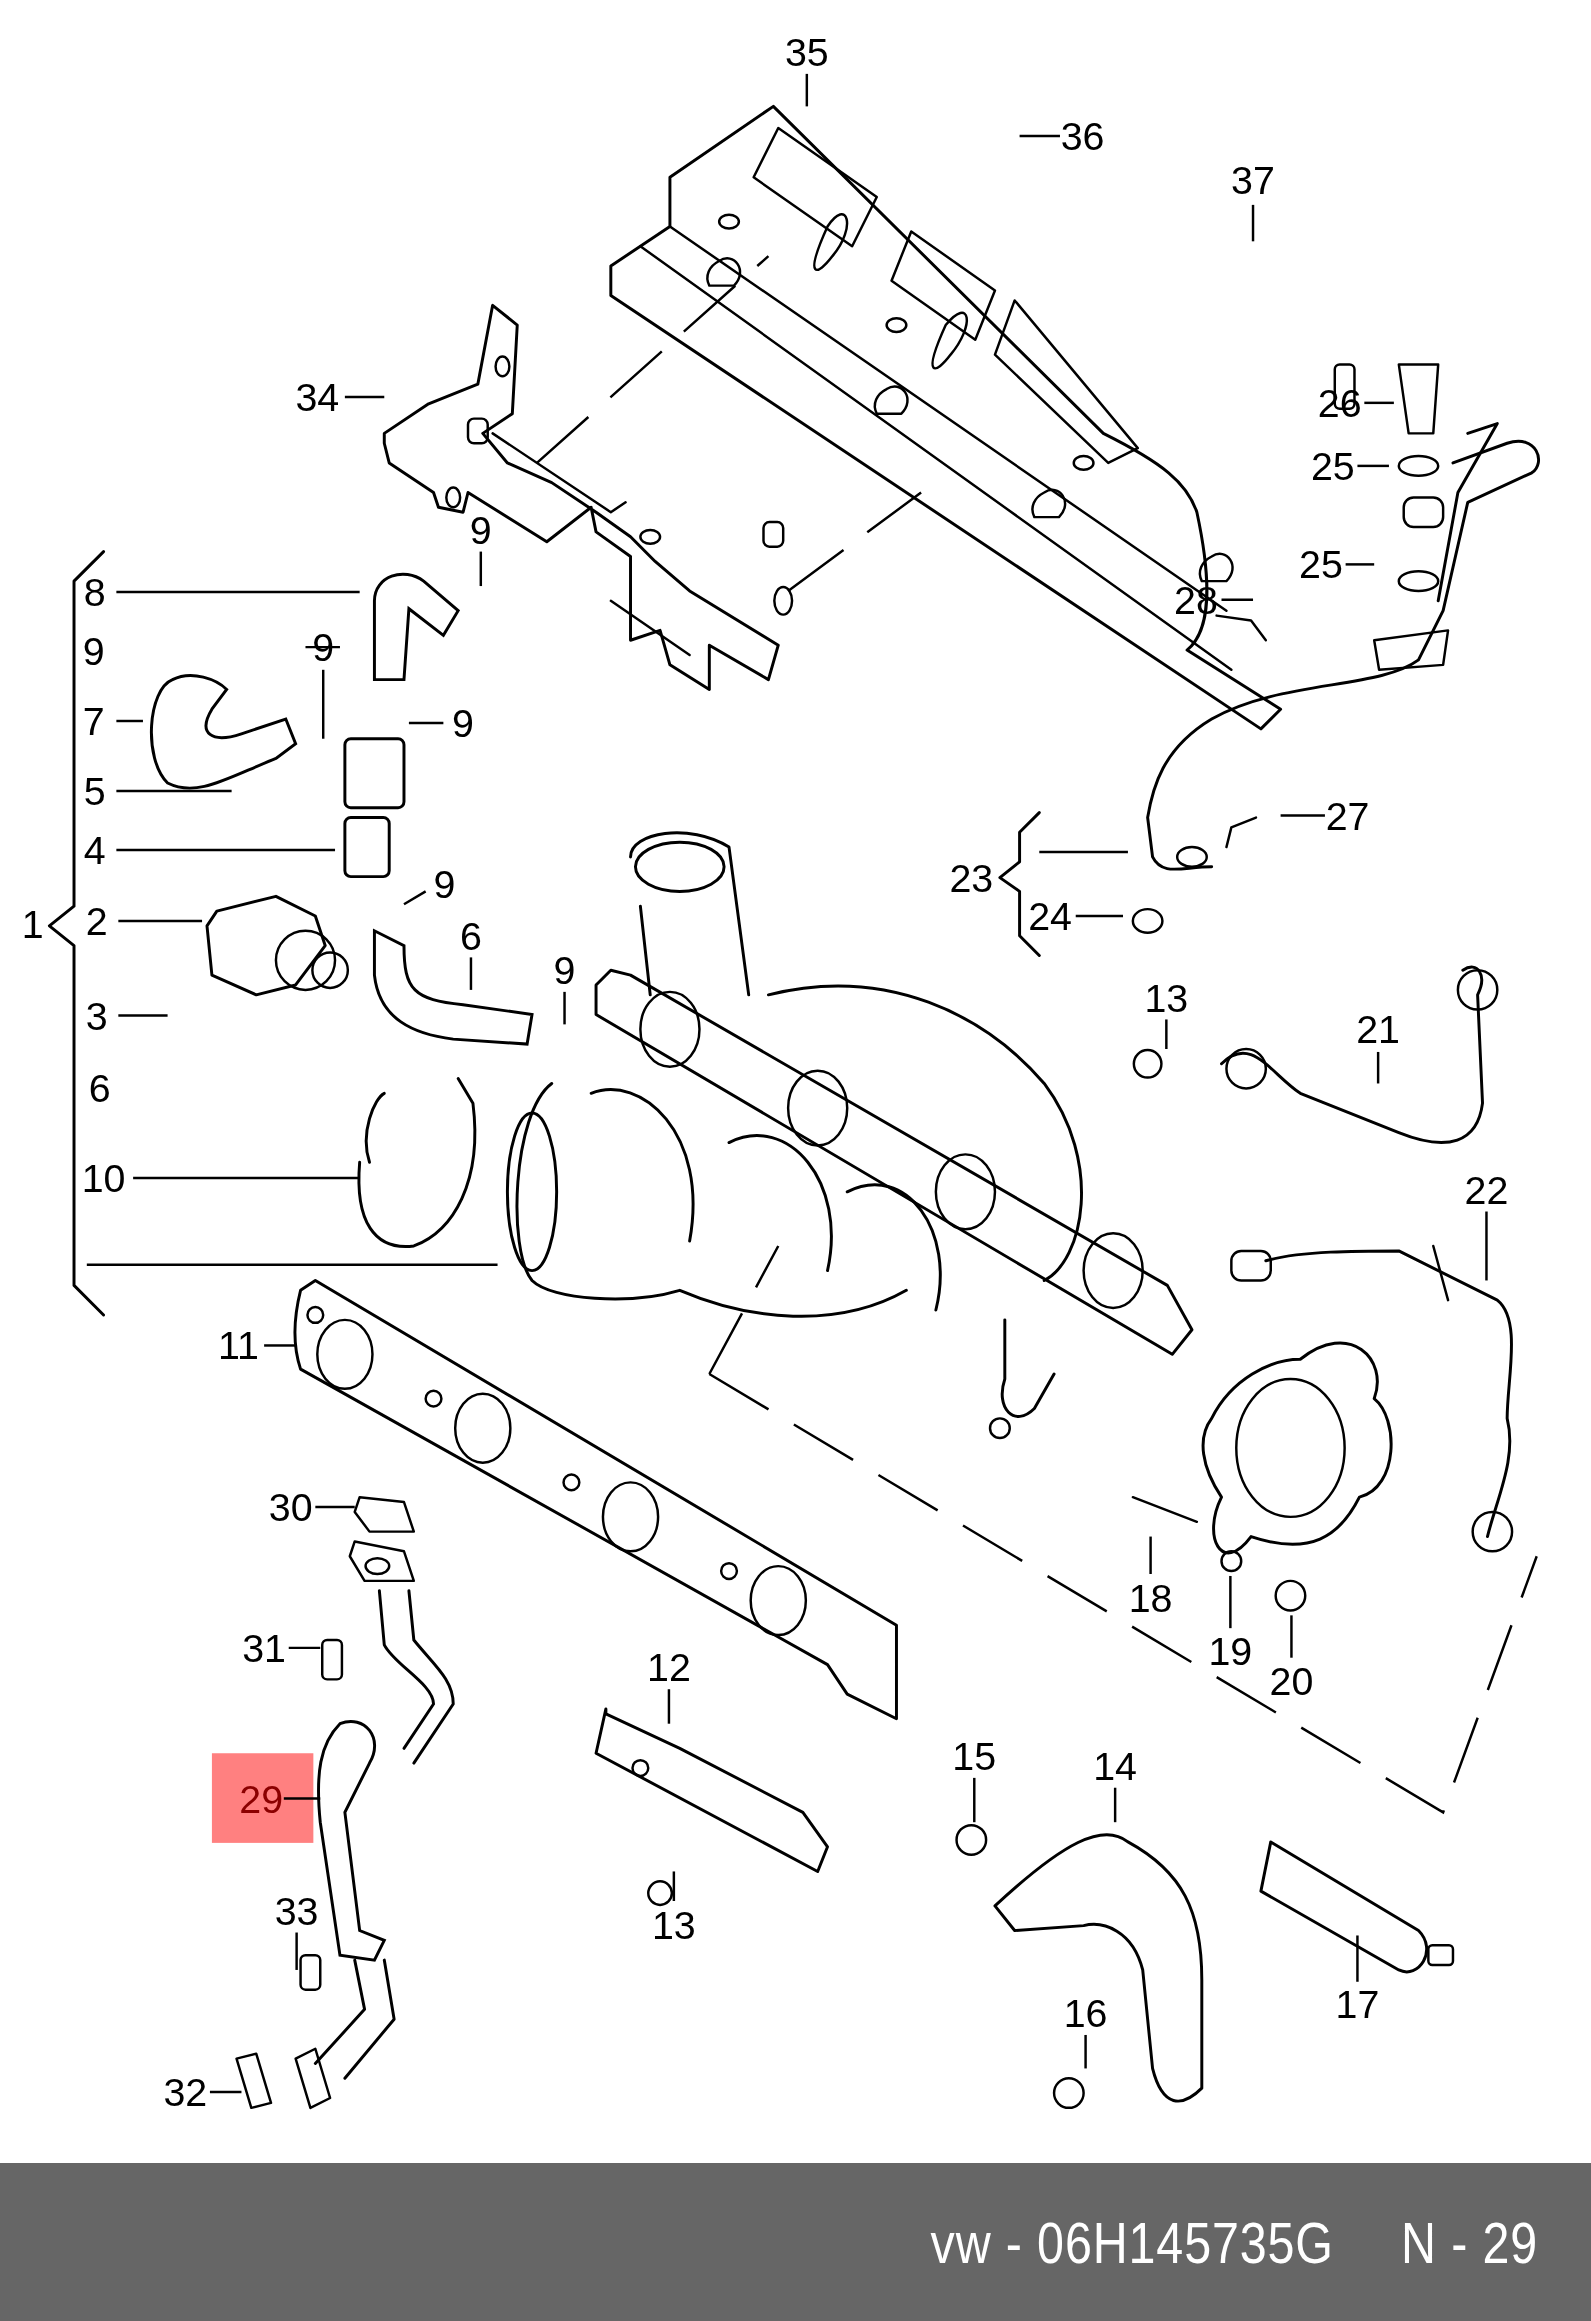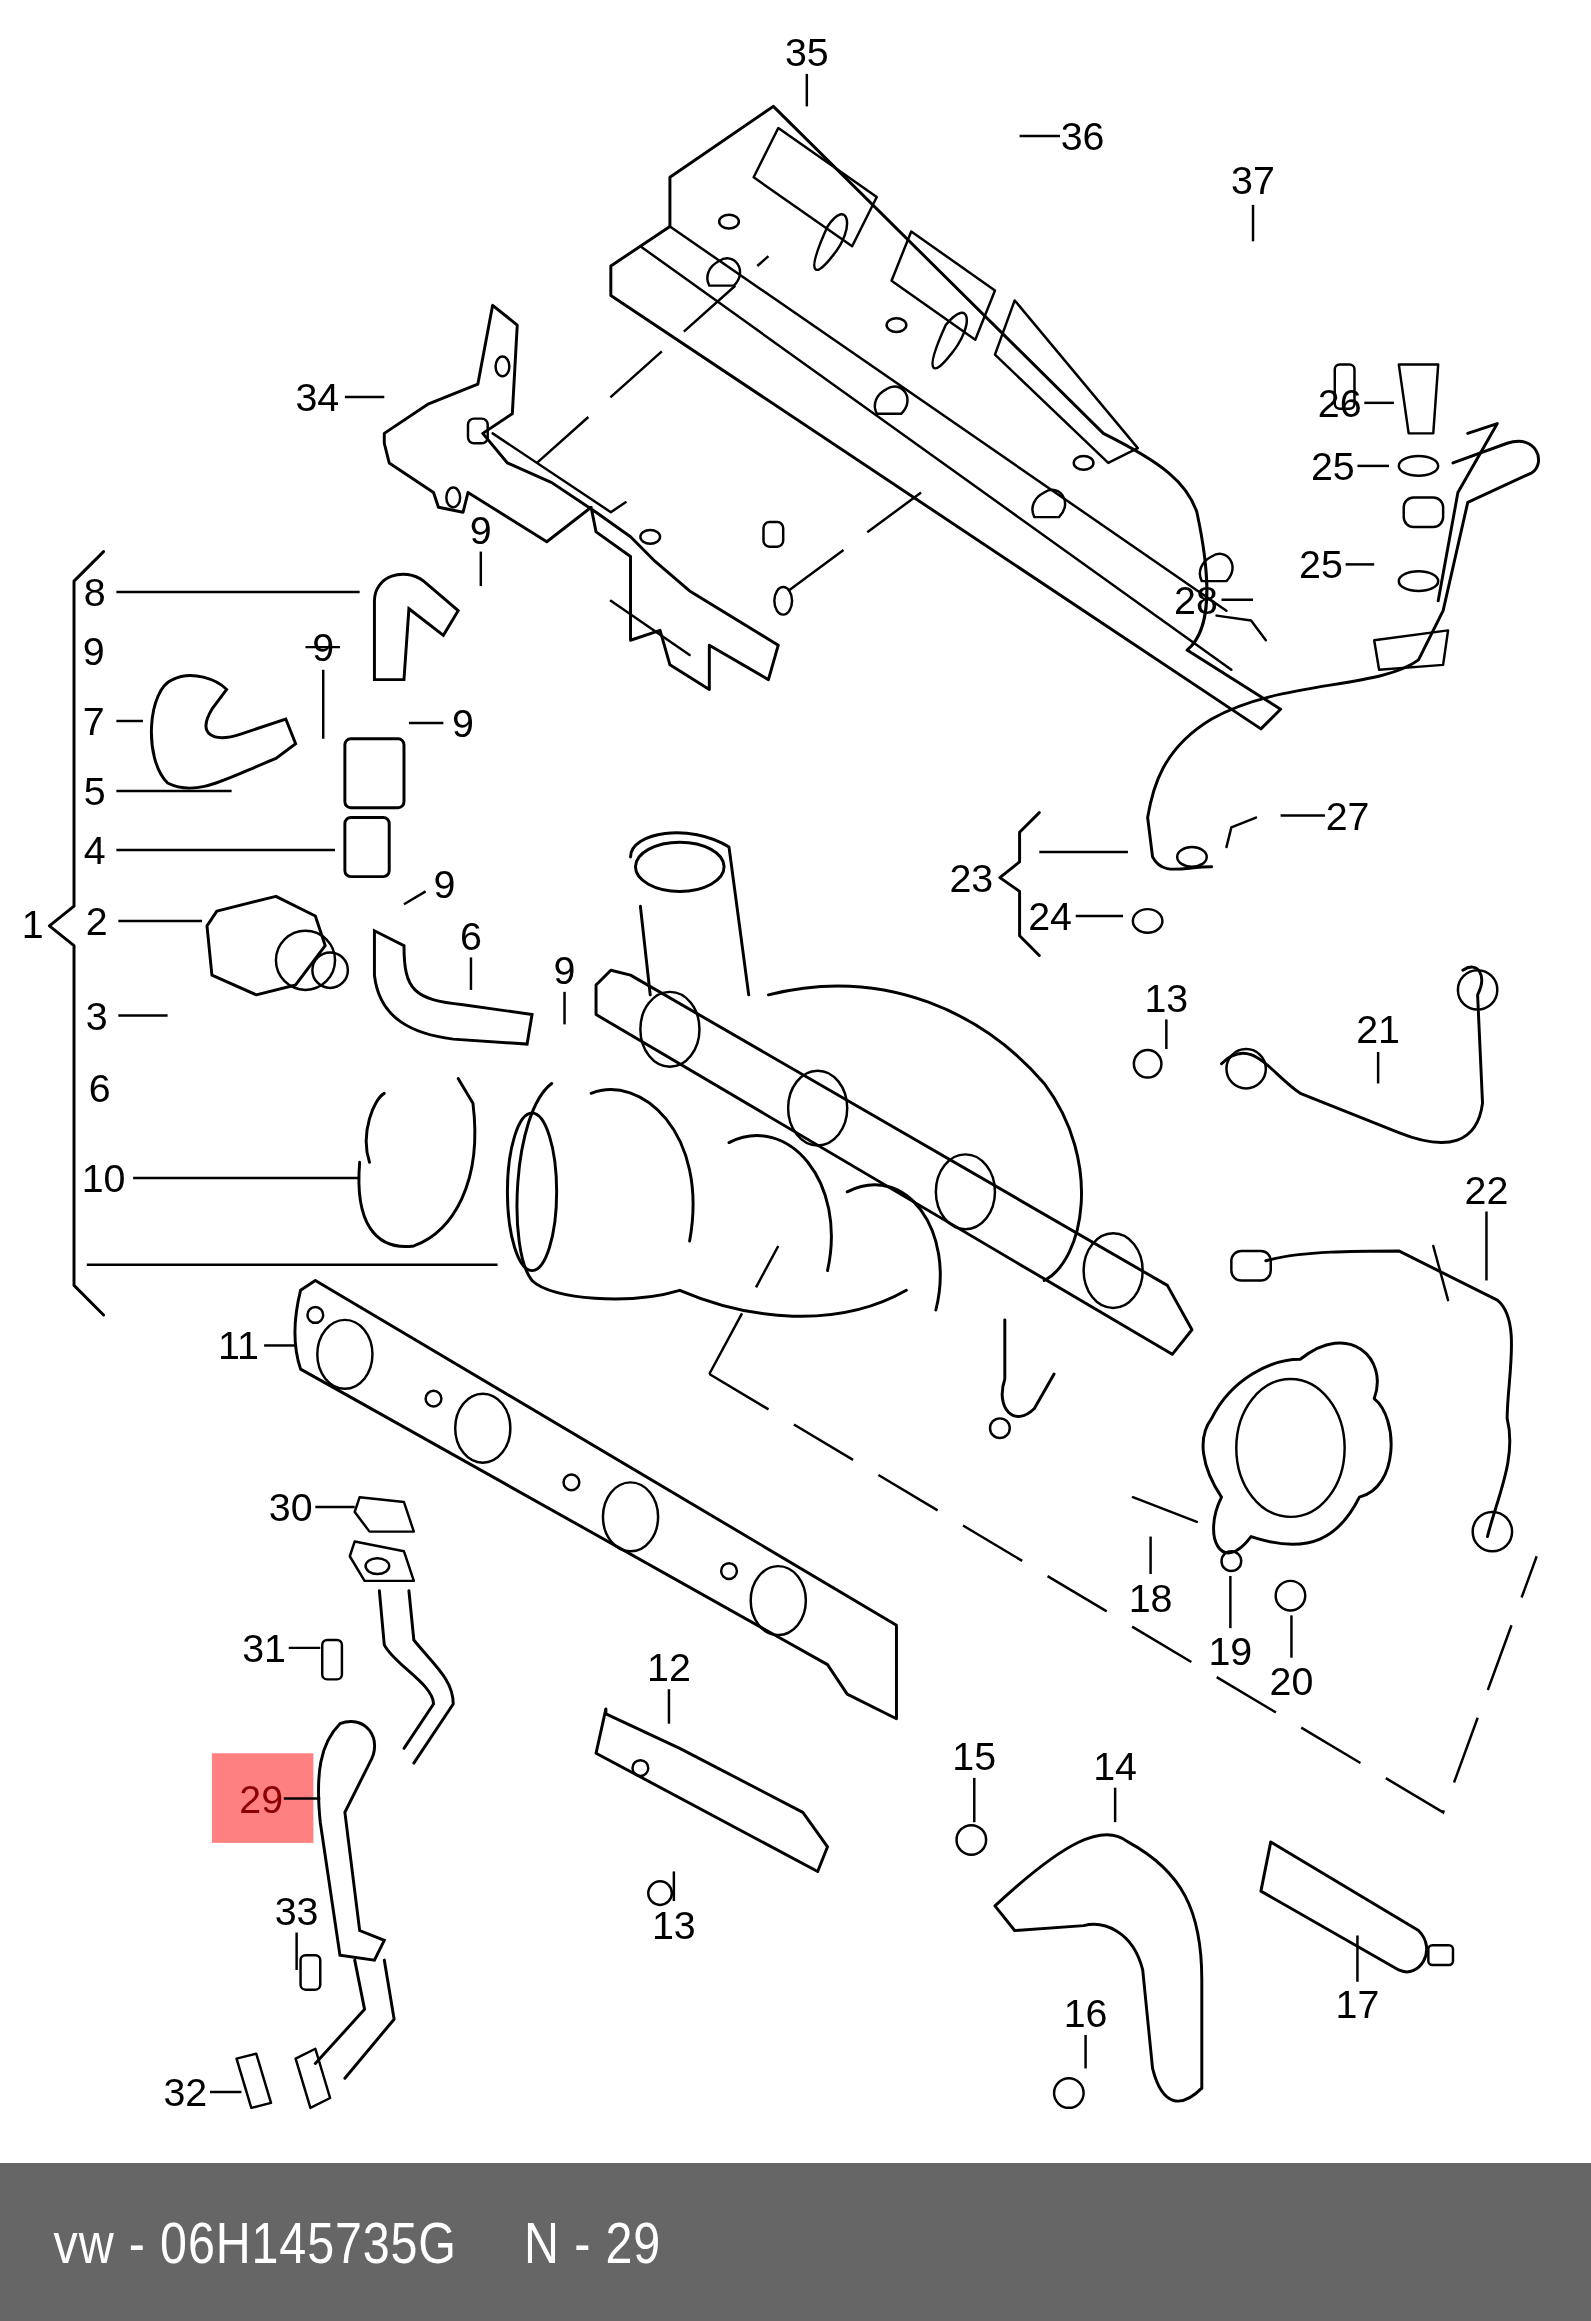--- a/index.html
+++ b/index.html
@@ -6,21 +6,21 @@
   body{width:1592px;height:2322px;position:relative;overflow:hidden;font-family:"Liberation Sans","DejaVu Sans",sans-serif;}
   #diagram{position:absolute;left:0;top:0;width:1592px;height:2163px;}
   #diagram .ln{fill:none;stroke:#000;stroke-width:3;stroke-linejoin:round;stroke-linecap:round;}
   #diagram .ln2{fill:none;stroke:#000;stroke-width:2.5;stroke-linejoin:round;stroke-linecap:round;}
   #diagram .dash{fill:none;stroke:#000;stroke-width:2.5;stroke-dasharray:70 30;}
   #diagram .hose{fill:#fff;stroke:#000;stroke-width:3;}
   #diagram .lbl{font-family:"Liberation Sans","DejaVu Sans",sans-serif;font-size:40px;fill:#000;text-anchor:middle;dominant-baseline:central;}
   #diagram .lead{stroke:#000;stroke-width:2.5;}
   #diagram .hl{fill:#ff8080;}
   #diagram .lbl.hi{fill:#8b0000;}
-  #footer{position:absolute;left:0;top:2163px;width:1592px;height:159px;background:#666666;display:flex;align-items:center;justify-content:flex-start;}
+  #footer{position:absolute;left:0;top:2163px;width:1592px;height:159px;background:#666666;display:flex;align-items:center;justify-content:flex-end;}
   #footer .ft{color:#fff;font-family:"Liberation Sans","DejaVu Sans",sans-serif;font-size:57px;letter-spacing:1px;transform:scaleX(0.85);white-space:pre;}
   #footer .gap{display:inline-block;width:79px;}
 </style>
 </head>
 <body>
 
 <svg id="diagram" viewBox="0 0 1616 2196" xmlns="http://www.w3.org/2000/svg">
 
   <g>
     <path class="ln" d="M785,108 L680,180 L680,230 L620,270 L620,300 L1280,740 L1300,720 L1205,660 C1230,640 1230,590 1215,520 C1205,490 1180,470 1120,440 L785,108 Z"></path>

